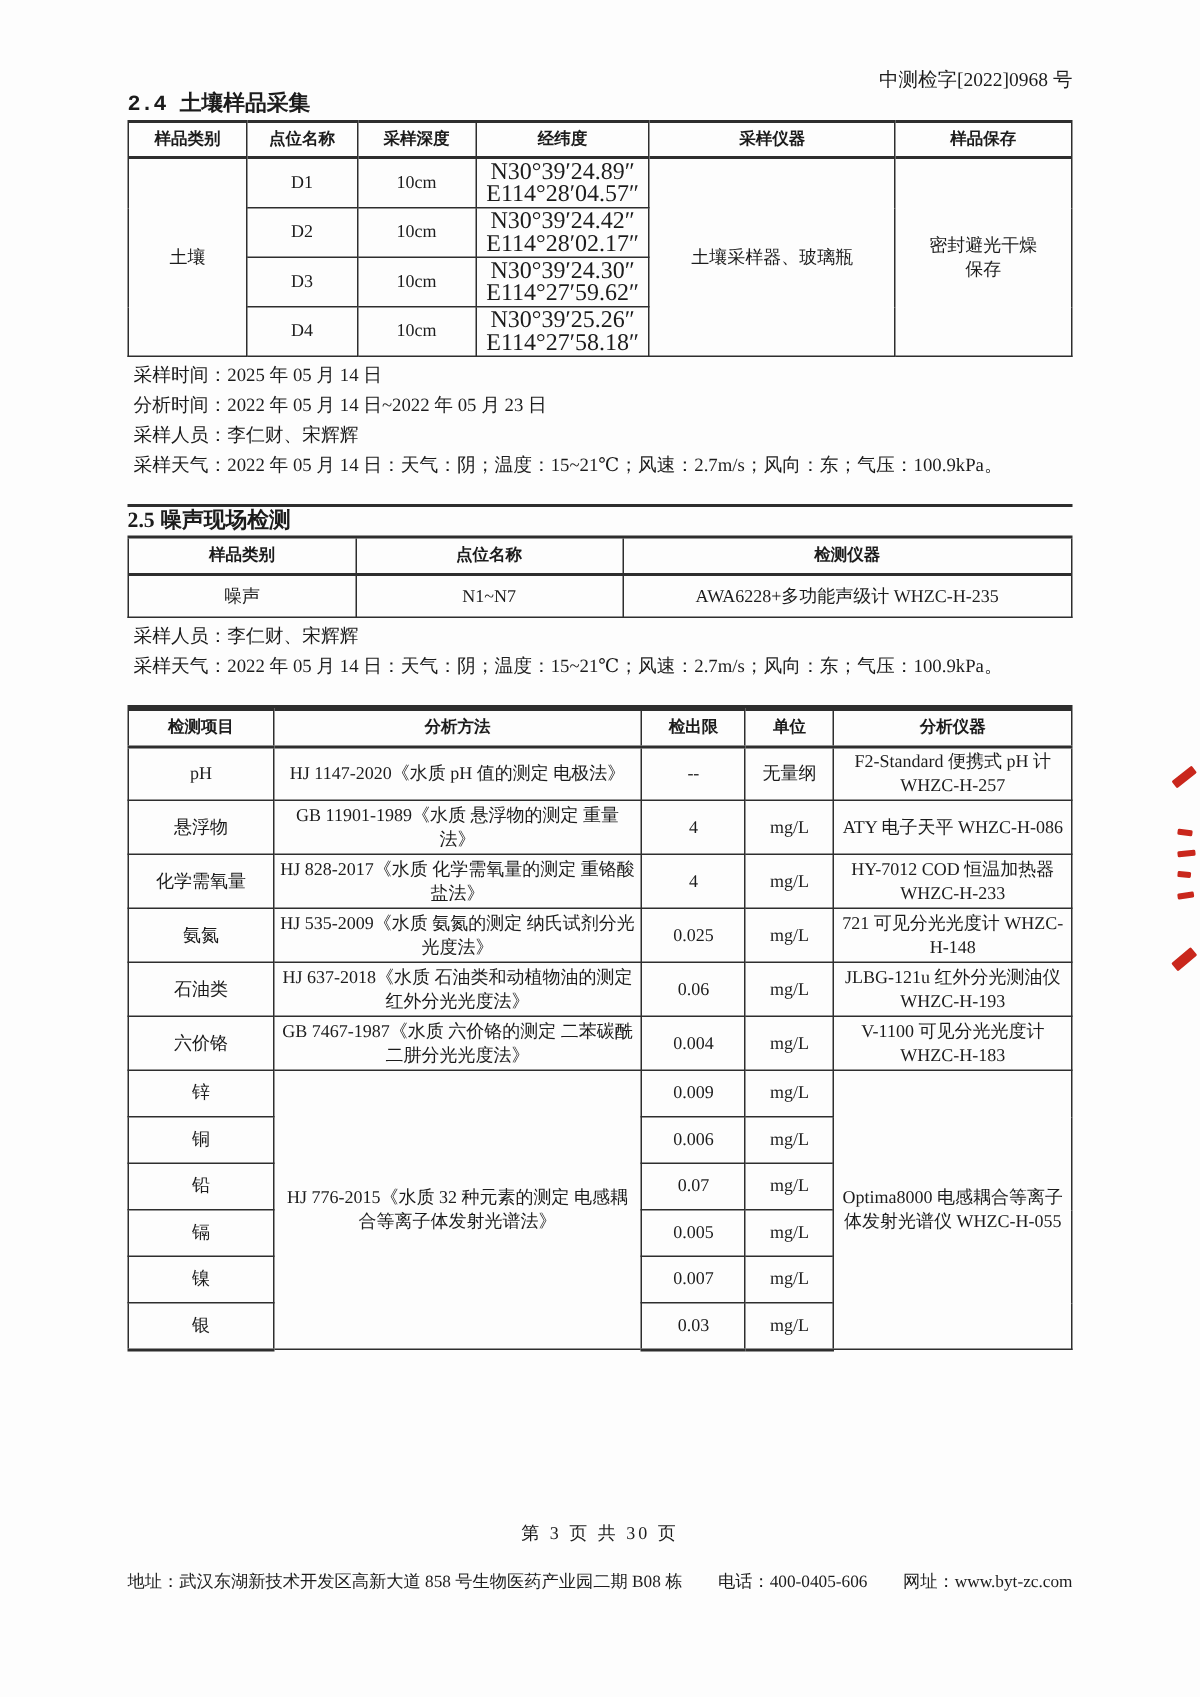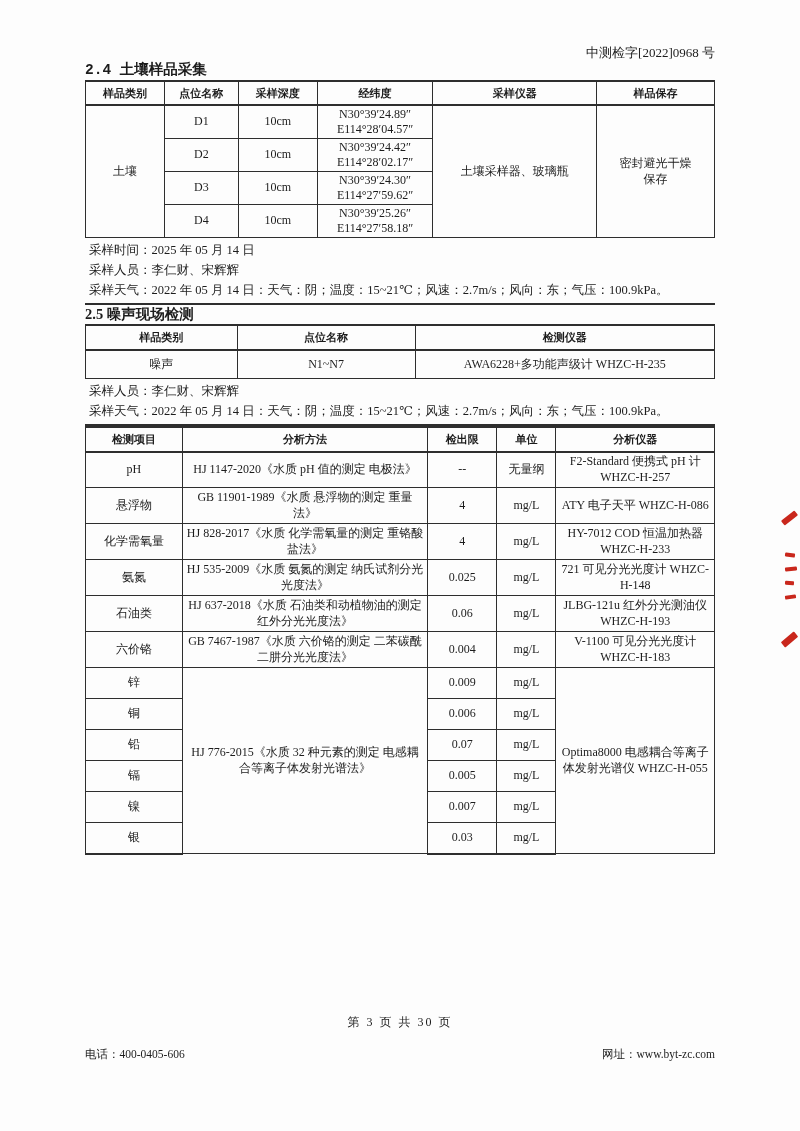--- a/index.html
+++ b/index.html
@@ -55,24 +55,24 @@
   }
   .t24 thead tr { height:24px; }
   .t24 tbody tr { height:32px; }
   .t25 thead tr { height:25px; }
   .t25 tbody tr { height:28px; }
   .t31 thead tr { height:25px; }
   .t31 tbody tr.r2 { height:36px;margin-top:31px; }
   .t31 tbody tr.r1 { height:31px; }
   .t31 tbody tr.last td { border-bottom:2px solid #2e2e2e; }
 
-  .coord div { line-height:15px; font-size:12px; }
+  .coord div { line-height:15px; font-size:16px; }
   .wrap-narrow { display:inline-block; max-width:6.3em; }
 
-  .notes { padding:2px 4px 3px 4px; }
+  .notes { padding:2px 4px 16px 4px; }
   .notes > div {
     font-size:12.5px;
     line-height:20px;
     text-align:left;
     white-space:nowrap;
   }
 
   .page-number {
     position:absolute; left:0; top:1014px; width:800px;
     text-align:center; font-size:12px; letter-spacing:2px;
@@ -160,20 +160,21 @@
           <td>10cm</td>
           <td class="coord">
             <div>N30°39′25.26″</div>
             <div>E114°27′58.18″</div>
           </td>
         </tr>
       </tbody>
     </table>
     <div class="notes">
       <div>采样时间：2025 年 05 月 14 日</div>
+      <div>分析时间：2022 年 05 月 14 日~2022 年 05 月 23 日</div>
       <div>采样人员：李仁财、宋辉辉</div>
       <div>采样天气：2022 年 05 月 14 日：天气：阴；温度：15~21℃；风速：2.7m/s；风向：东；气压：100.9kPa。</div>
     </div>
   </div>
 
   <h2 class="sec h25">2.5 噪声现场检测</h2>
 
   <div class="tw">
     <table class="t t25">
       <colgroup>
@@ -296,20 +297,21 @@
         <td>mg/L</td>
       </tr>
     </tbody>
   </table>
 
 </div>
 
 <div class="page-number">第 3 页 共 30 页</div>
 
 <div class="footer-line">
+  <span>地址：武汉东湖新技术开发区高新大道 858 号生物医药产业园二期 B08 栋</span>
   <span>电话：400-0405-606</span>
   <span>网址：www.byt-zc.com</span>
 </div>
 
 <div class="seal">
   <div class="m s1"></div>
   <div class="m d1"></div>
   <div class="m d2"></div>
   <div class="m d3"></div>
   <div class="m d4"></div>

